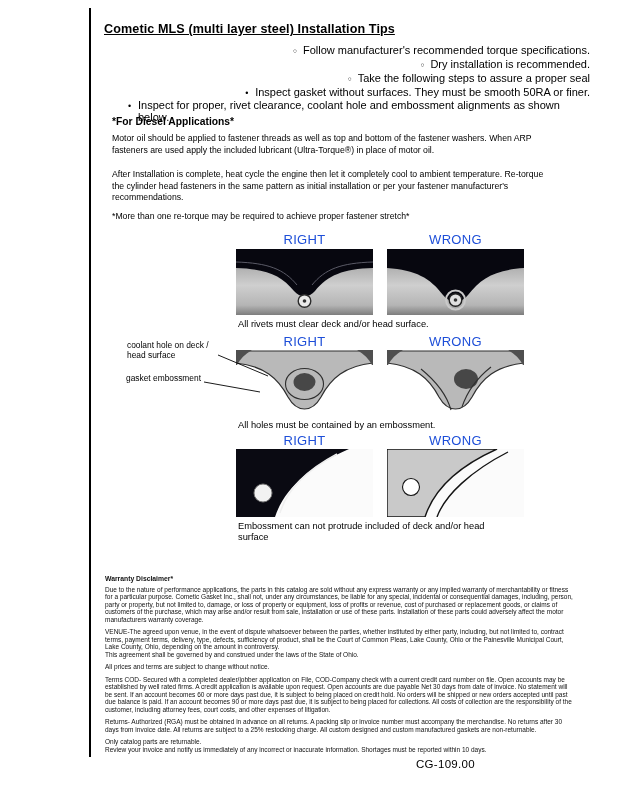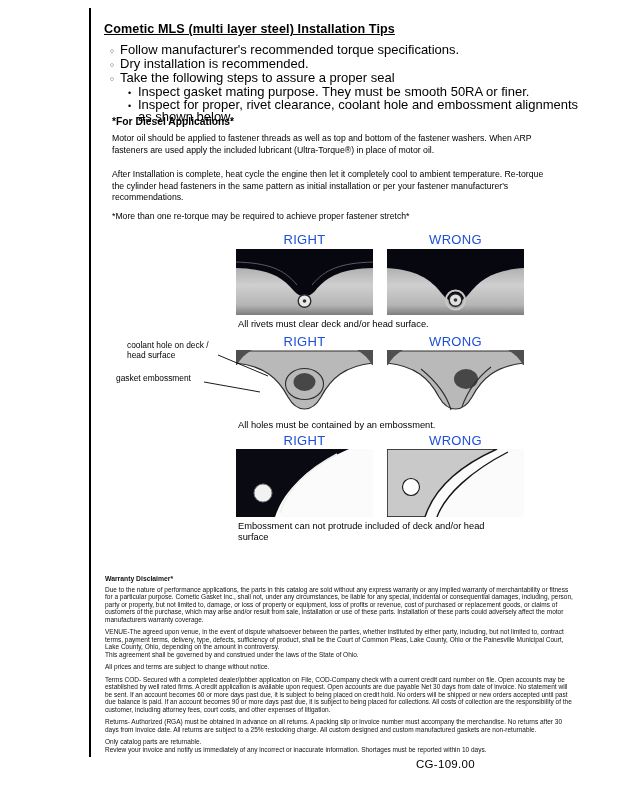--- a/index.html
+++ b/index.html
@@ -6,21 +6,21 @@
   html,body { background:#fff; }
   body { font-family:"Liberation Sans", sans-serif; color:#000; }
   .page { position:relative; width:618px; height:800px; background:#fff; overflow:hidden; }
 
   .left-rule { position:absolute; left:89px; top:8px; width:2px; height:749px; background:#000; }
 
   .title { position:absolute; left:104px; top:22px; font-size:12.6px; font-weight:bold;
            text-decoration:underline; letter-spacing:.1px; }
 
   .tips { position:absolute; left:110px; top:44px; width:480px; }
-  .tip { display:flex; align-items:flex-start; font-size:13px; line-height:12px; }
+  .tip { display:flex; align-items:flex-start; font-size:11px; line-height:12px;justify-content:flex-end; }
   .tip .mk { flex:0 0 10px; width:10px; }
   .tip .mk.o::before { content:"○"; font-size:6.5px; position:relative; top:-1px; }
   .tip .mk.d::before { content:"•"; font-size:9px; }
   .tip.sub { margin-left:18px; }
 
   .diesel-h { position:absolute; left:112px; top:116px; font-size:10.3px; font-weight:bold; }
   .para { position:absolute; left:112px; width:440px; font-size:8.7px; line-height:11.6px; }
   .p1 { top:133px; }
   .p2 { top:169px; }
   .p3 { top:211px; width:470px; }
@@ -32,21 +32,21 @@
 
   .fig { position:absolute; width:137px; height:66px; }
   .fig svg { display:block; width:100%; height:100%; }
   .row1f { top:249px; } .row2f { top:350px; } .row3f { top:449px; height:68px; }
 
   .cap { position:absolute; left:238px; font-size:9.3px; line-height:11px; color:#000; }
   .cap1 { top:319px; } .cap2 { top:420px; } .cap3 { top:521px; width:258px; }
 
   .lbl { position:absolute; font-size:8.4px; line-height:9.8px; color:#000; }
   .lbl-coolant { left:127px; top:341px; width:92px; text-align:left; }
-  .lbl-emboss { left:116px; top:374px; width:95px; }
+  .lbl-emboss { left:116px; top:374px; width:95px;text-align:center; }
 
   .connectors { position:absolute; left:100px; top:335px; width:200px; height:70px; pointer-events:none; }
 
   .legal { position:absolute; left:105px; top:575px; width:470px; font-size:6.5px;
            line-height:7.5px; color:#111; }
   .legal p { margin:0 0 5px; }
   .legal p.no-gap { margin-bottom:0; }
   .legal .lh { font-weight:bold; font-size:6.8px; margin-bottom:3px; }
 
   .footer { position:absolute; left:416px; top:758px; font-size:11.5px; letter-spacing:.3px;text-align:center; }
@@ -68,21 +68,21 @@
     <div class="tip">
       <span class="mk o"></span>
       <span>Dry installation is recommended.</span>
     </div>
     <div class="tip">
       <span class="mk o"></span>
       <span>Take the following steps to assure a proper seal</span>
     </div>
     <div class="tip sub">
       <span class="mk d"></span>
-      <span>Inspect gasket mating purpose.  They must be smooth 50RA or finer.</span>
+      <span>Inspect gasket without surfaces.  They must be smooth 50RA or finer.</span>
     </div>
     <div class="tip sub">
       <span class="mk d"></span>
       <span>Inspect for proper, rivet clearance, coolant hole and embossment alignments as shown below.</span>
     </div>
   </div>
 
   <h2 class="diesel-h">*For Diesel Applications*</h2>
   <p class="para p1">Motor oil should be applied to fastener threads as well as top and bottom of the fastener washers. When ARP fasteners are used apply the included lubricant (Ultra-Torque®) in place of motor oil.</p>
   <p class="para p2">After Installation is complete, heat cycle the engine then let it completely cool to ambient temperature. Re-torque the cylinder head fasteners in the same pattern as initial installation or per your fastener manufacturer's recommendations.</p>

